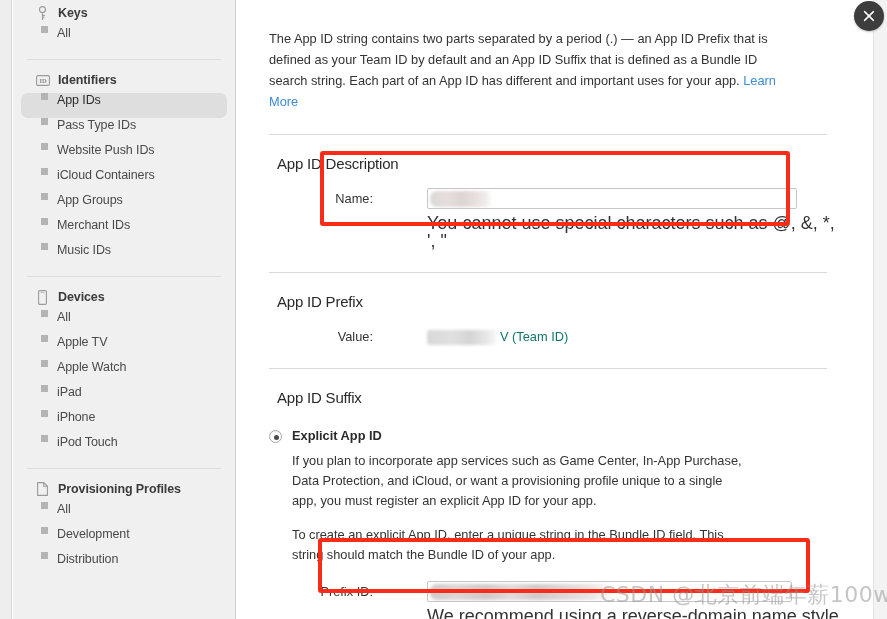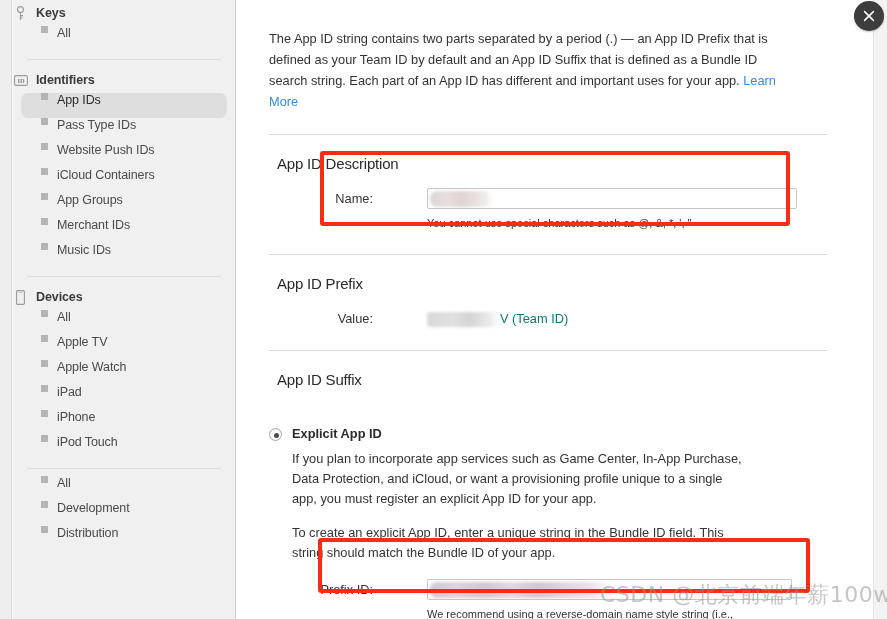--- a/index.html
+++ b/index.html
@@ -37,20 +37,21 @@
     border-right: 1px solid #d0d0d0;
     overflow: hidden;
   }
 
   .nav-group { padding: 0; }
 
   .group-header {
     display: flex;
     align-items: center;
     height: 26px;
+    padding-left: 22px;
     font-size: 12.5px;
     font-weight: bold;
     color: #3b3b3b;
     letter-spacing: -0.1px;
   }
   .group-header .gicon {
     width: 15px; height: 16px;
     margin-right: 8px;
     display: inline-flex;
     align-items: center;
@@ -184,35 +185,35 @@
     border-radius: 3px;
     background: linear-gradient(90deg,
         #d8d8d8 0%, #e0e0e0 35%, #d4d4d4 60%, #ececec 88%,
         rgba(255,255,255,0) 100%);
     filter: blur(1.4px);
     margin-right: 1px;
   }
 
   .field-help {
     margin-top: 5px;
-    font-size: 11px;
+    font-size: 18px;
     color: #333333;
     line-height: 18px;
   }
 
   .value-text {
     font-size: 12.8px;
     color: #0f766e;
     padding-top: 2px;
     line-height: 18px;
   }
 
   
   .radio-block {
-    margin: 38px 0 0 0;
+    margin: 22px 0 0 0;
     padding-left: 32px;
     display: flex;
     align-items: flex-start;
   }
   .radio {
     width: 13px; height: 13px;
     border-radius: 50%;
     border: 1px solid #a8a8a8;
     background: #fdfdfd;
     flex: none;
@@ -397,20 +398,29 @@
       </div>
       <div class="nav-item">
         <span class="bullet"></span>
         <span>iPod Touch</span>
       </div>
     </div>
 
     <div class="nav-divider"></div>
 
     <div class="nav-group">
+      <div class="group-header">
+        <span class="gicon">
+          <svg width="11" height="14" viewBox="0 0 11 14">
+            <path d="M0.6 0.6 H6.8 L10.4 4.2 V13.4 H0.6 Z" fill="none" stroke="#9a9a9a" stroke-width="1.1" stroke-linejoin="round"></path>
+            <path d="M6.8 0.6 V4.2 H10.4" fill="none" stroke="#9a9a9a" stroke-width="1.1"></path>
+          </svg>
+        </span>
+        <span>Provisioning Profiles</span>
+      </div>
       <div class="nav-item">
         <span class="bullet"></span>
         <span>All</span>
       </div>
       <div class="nav-item">
         <span class="bullet"></span>
         <span>Development</span>
       </div>
       <div class="nav-item">
         <span class="bullet"></span>

